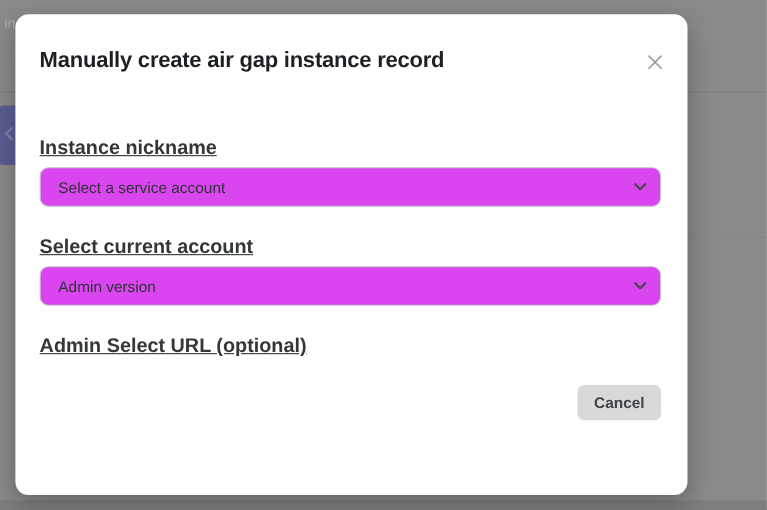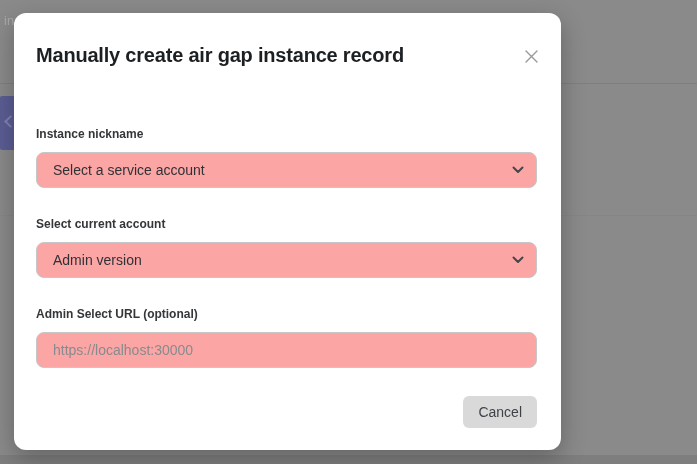--- a/index.html
+++ b/index.html
@@ -42,21 +42,21 @@
     opacity: .7;
   }
   .bg-bottom-band {
     position: absolute; left: 0; top: 455px; width: 100%; height: 9px;
     background: #7e7e7e;
   }
 
   
   .modal {
     position: absolute; left: 14px; top: 13px;
-    width: 547px; height: 437px;
+    width: 611px; height: 437px;
     box-sizing: border-box;
     background: #ffffff;
     border-radius: 12px;
     padding: 0 24px 12px 22px;
     box-shadow: 0 8px 24px rgba(0,0,0,0.28);
   }
   .modal-header {
     margin-top: 29px;
     display: flex; align-items: flex-start; justify-content: space-between;
   }
@@ -69,29 +69,30 @@
     width: 24px; height: 24px;
     margin-right: -6px; margin-top: 2px;
     display: flex; align-items: center; justify-content: center;
     cursor: pointer; background: none; border: none; padding: 0;
   }
 
   .form { margin-top: 58px; }
   .field-group { margin-bottom: 28px; }
   .field-label {
     display: block;
-    font-size: 12px; line-height: 16px; font-weight: 700;
+    font-size: 18px; line-height: 16px; font-weight: 700;
     color: #34373a;
     margin-bottom: 10px;
+    text-decoration: underline;
   }
   .control-wrap { position: relative; width: 100%; }
   .select-control, .text-control {
     box-sizing: border-box;
     width: 100%; height: 36px;
-    background: #fca5a5;
+    background: #d946ef;
     border: 1px solid #c5c7c9;
     border-radius: 8px;
     display: flex; align-items: center;
     padding: 0 16px;
     font-size: 14px;
     cursor: pointer;
   }
   .select-control { color: #2e3236; }
   .text-control { padding: 0; }
   .text-control input {
@@ -111,21 +112,21 @@
   }
 
   .actions {
     margin-top: 26px;
     display: flex; justify-content: flex-end; gap: 12px;
   }
   .btn {
     height: 32px;
     border: none; border-radius: 6px;
     font-family: "Liberation Sans", "DejaVu Sans", sans-serif;
-    font-size: 14px; font-weight: 400;
+    font-size: 14px; font-weight: 700;
     display: flex; align-items: center; justify-content: center;
     cursor: pointer;
   }
   .btn-cancel {
     background: #d9d9d9; color: #3f4347;
     padding: 0 15px;
   }
   .btn-primary {
     background: #6266f2; color: #ffffff;
     padding: 0 19px;
@@ -182,23 +183,20 @@
         <span class="chevron">
           <svg width="12" height="8" viewBox="0 0 12 8">
             <path d="M1.5 1.5 L6 6 L10.5 1.5" stroke="#43474b" stroke-width="2" fill="none" stroke-linecap="round" stroke-linejoin="round"></path>
           </svg>
         </span>
       </div>
     </div>
 
     <div class="field-group">
       <label class="field-label">Admin Select URL (optional)</label>
-      <div class="control-wrap text-control">
-        <input type="text" placeholder="https://localhost:30000" style="">
-      </div>
     </div>
 
   </div>
 
   <div class="actions">
     <button class="btn btn-cancel">Cancel</button>
   </div>
 
 </div>
 

